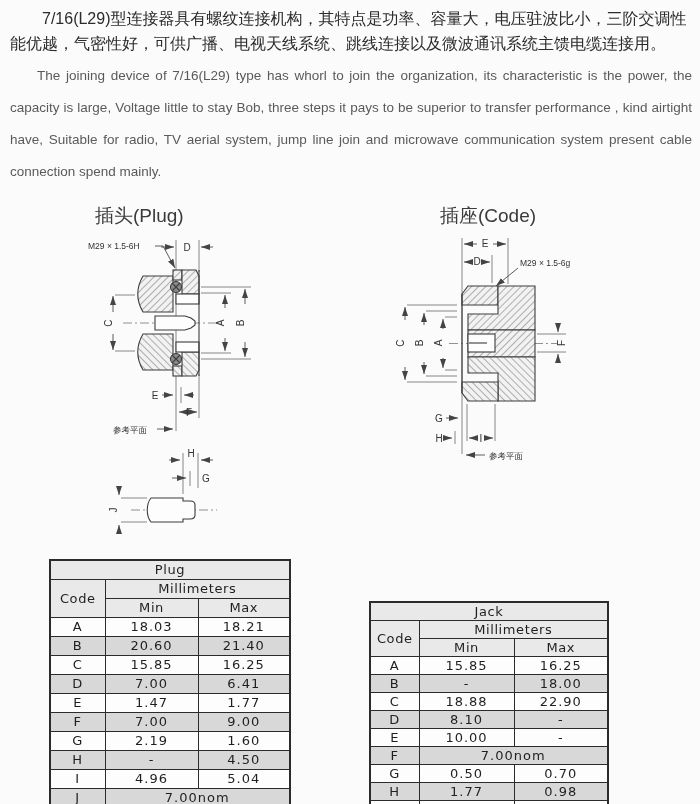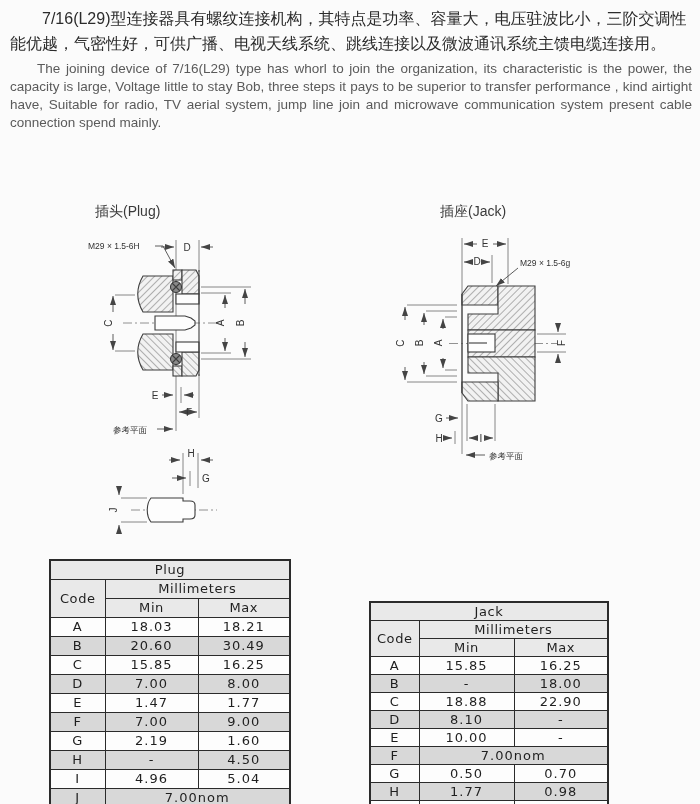--- a/index.html
+++ b/index.html
@@ -1,24 +1,24 @@
 <!DOCTYPE html>
 <html><head>
 <meta charset="utf-8">
 <style>
   html,body{margin:0;padding:0;background:#e8e8e8;}
   .page{position:relative;width:700px;height:804px;background:#fbfbfb;overflow:hidden;
         font-family:"Liberation Sans",sans-serif;color:#2e2e2e;}
   .para{position:absolute;margin:0;}
   .zh{left:10px;right:10px;top:6px;font-size:16px;line-height:25px;text-indent:2em;color:#2b2b2b;}
-  .en{left:10px;right:8px;top:60px;font-size:13.5px;line-height:18px;text-indent:2em;
+  .en{left:10px;right:8px;top:60px;font-size:13.5px;line-height:32px;text-indent:2em;
       color:#5a5a5a;text-align:justify;}
   .sec{position:absolute;left:22px;top:163px;margin:0;font-size:16px;font-weight:bold;
        letter-spacing:0.4px;color:#1c1c1c;white-space:nowrap;}
-  .figlab{position:absolute;font-size:14px;color:#3a3a3a;}
+  .figlab{position:absolute;font-size:19px;color:#3a3a3a;}
   .plug-lab{left:95px;top:203px;}
   .jack-lab{left:440px;top:203px;}
 
   svg.draw{position:absolute;}
   svg .dl{stroke:#4a4a4a;stroke-width:0.9;fill:none;}
   svg .tk{stroke:#6a6a6a;stroke-width:0.8;fill:none;}
   svg .cl{stroke:#777;stroke-width:0.8;fill:none;stroke-dasharray:9 3 2 3;}
   svg .hx1{fill:url(#h1);stroke:#3d3d3d;stroke-width:1.1;}
   svg .hx2{fill:url(#h2);stroke:#3d3d3d;stroke-width:1.1;}
   svg .wh{fill:#fdfdfd;stroke:#3d3d3d;stroke-width:1.1;}
@@ -43,21 +43,21 @@
 </head>
 <body>
 
 <div class="page">
 
   <p class="para zh">7/16(L29)型连接器具有螺纹连接机构，其特点是功率、容量大，电压驻波比小，三阶交调性能优越，气密性好，可供广播、电视天线系统、跳线连接以及微波通讯系统主馈电缆连接用。</p>
   <p class="para en">The joining device of 7/16(L29) type has whorl to join the organization, its characteristic is  the power, the capacity is large, Voltage little to stay Bob, three steps it pays to be superior to  transfer performance , kind airtight have, Suitable for radio, TV aerial system, jump line join  and microwave communication system present cable connection spend mainly.</p>
 
 
   <div class="figlab plug-lab">插头(Plug)</div>
-  <div class="figlab jack-lab">插座(Jack)</div>
+  <div class="figlab jack-lab">插座(Code)</div>
 
   <svg class="draw" style="left:85px;top:232px" width="265" height="212" viewBox="0 0 265 212">
     <defs>
       <pattern id="h1" width="5" height="5" patternUnits="userSpaceOnUse" patternTransform="rotate(45)">
         <rect width="5" height="5" fill="#f2f2f2"></rect>
         <line x1="0" y1="0" x2="0" y2="5" stroke="#6b6b6b" stroke-width="1"></line>
       </pattern>
       <pattern id="h2" width="5" height="5" patternUnits="userSpaceOnUse" patternTransform="rotate(-45)">
         <rect width="5" height="5" fill="#f2f2f2"></rect>
         <line x1="0" y1="0" x2="0" y2="5" stroke="#6b6b6b" stroke-width="1"></line>
@@ -233,31 +233,31 @@
           <th>Max</th>
         </tr>
     <tr>
           <td>A</td>
           <td>18.03</td>
           <td>18.21</td>
         </tr>
     <tr class="shade">
           <td>B</td>
           <td>20.60</td>
-          <td>30.49</td>
+          <td>21.40</td>
         </tr>
     <tr>
           <td>C</td>
           <td>15.85</td>
           <td>16.25</td>
         </tr>
     <tr class="shade">
           <td>D</td>
           <td>7.00</td>
-          <td>8.00</td>
+          <td>6.41</td>
         </tr>
     <tr>
           <td>E</td>
           <td>1.47</td>
           <td>1.77</td>
         </tr>
     <tr class="shade">
           <td>F</td>
           <td>7.00</td>
           <td>9.00</td>

